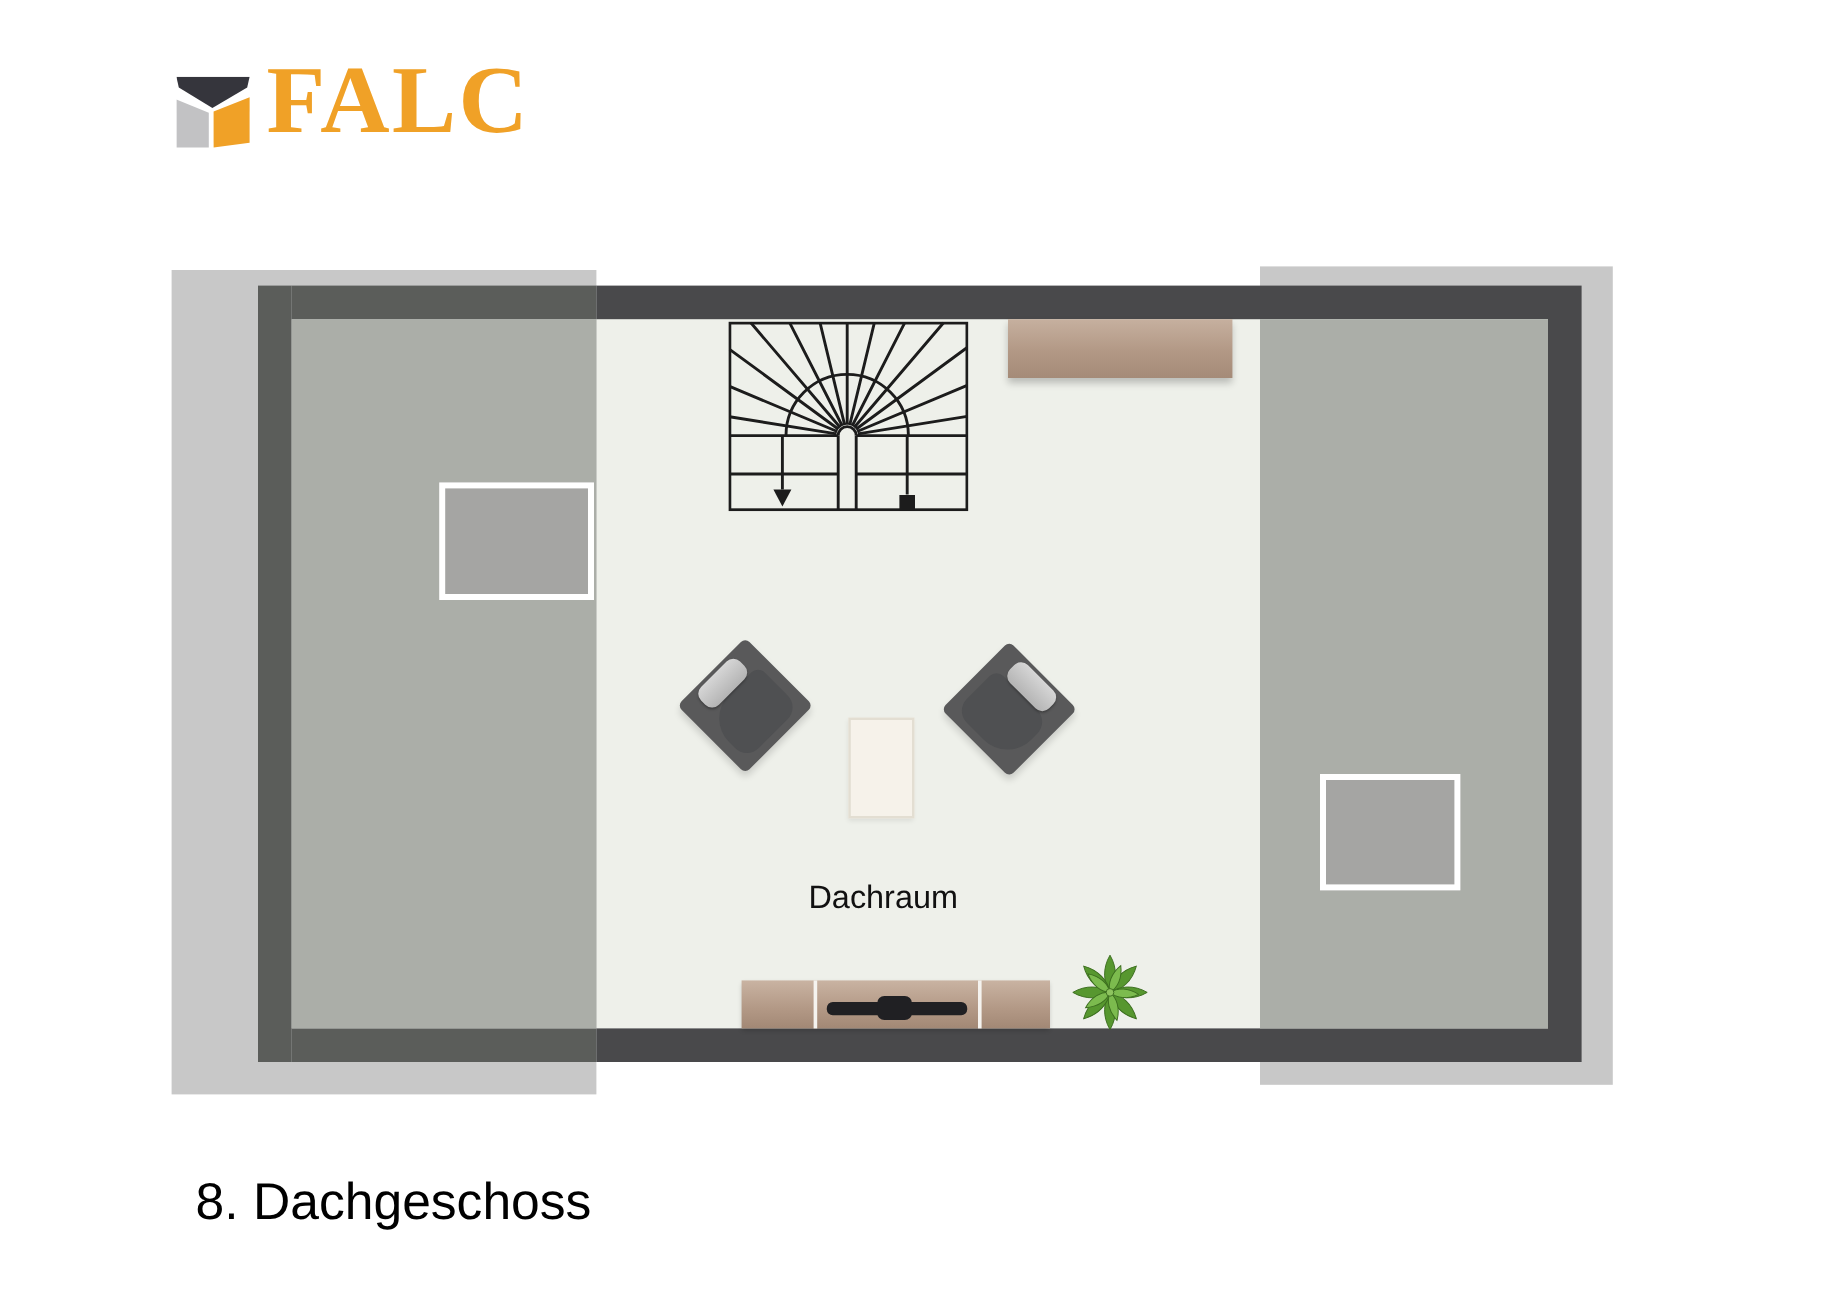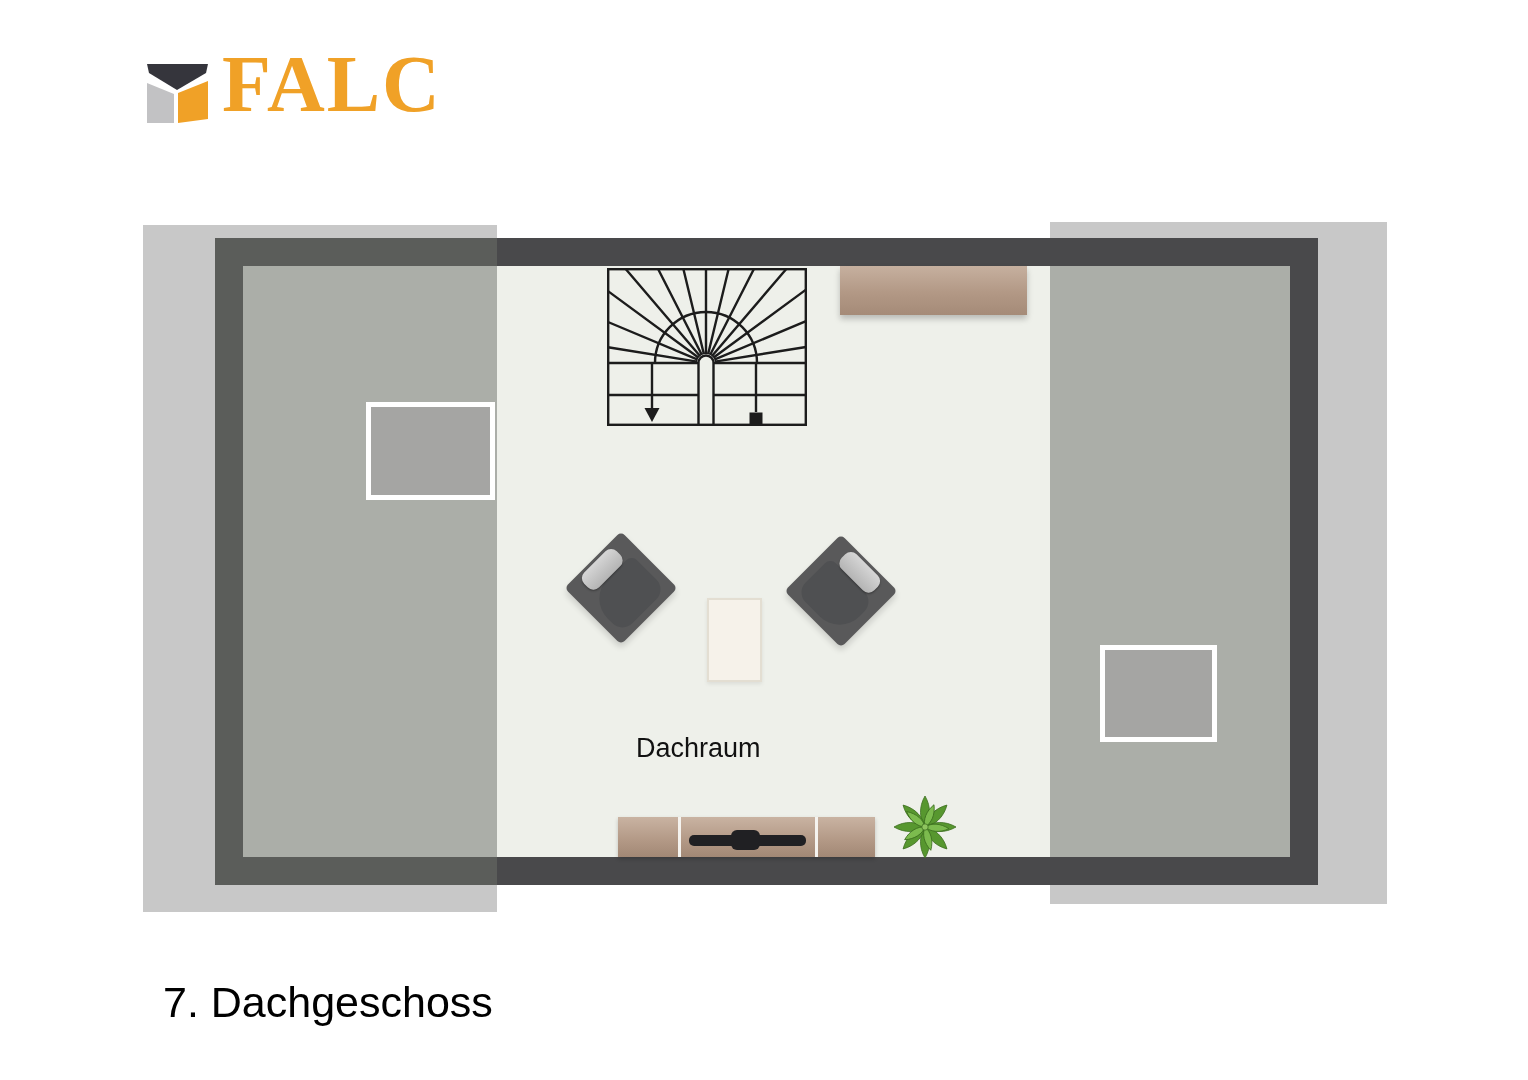--- a/index.html
+++ b/index.html
@@ -1,17 +1,17 @@
 <!DOCTYPE html>
 <html><head>
 <meta charset="utf-8">
 <style>
   html,body{margin:0;padding:0;background:#ffffff;}
   .canvas{
-    position:relative;width:1528px;height:1080px;background:#ffffff;
+    position:relative;width:1344px;height:1080px;background:#ffffff;
     overflow:hidden;font-family:"Liberation Sans",sans-serif;
   }
   .abs{position:absolute;}
 
   
   .logo-mark{left:147px;top:64px;width:62px;height:60px;}
   .brand{
     left:222px;top:42px;font-family:"Liberation Serif",serif;font-weight:700;
     font-size:80px;line-height:1.05;color:#f0a127;letter-spacing:2px;
   }
@@ -66,21 +66,21 @@
     box-shadow:0 2px 4px rgba(0,0,0,.2);
   }
   .sideboard-gap{position:absolute;top:0;width:3px;height:100%;background:#f5f3ef;}
   .sideboard-gap-1{left:60px;}
   .sideboard-gap-2{left:197px;}
   .tv-bar{left:689px;top:835px;width:117px;height:11px;background:#202023;border-radius:5px;}
   .tv-hub{left:731px;top:830px;width:29px;height:20px;background:#202023;border-radius:6px;}
   .plant{left:892px;top:794px;width:66px;height:66px;}
 
   
-  .room-label{left:636px;top:733px;width:200px;text-align:left;
+  .room-label{left:636px;top:733px;width:200px;text-align:center;
     font-size:27px;color:#111111;}
   .floor-label{left:163px;top:978px;font-size:43px;color:#000000;}
 </style>
 </head>
 <body>
 
 <div class="canvas">
 
   <div class="abs logo-mark">
     <svg width="62" height="60" viewBox="0 0 62 60" xmlns="http://www.w3.org/2000/svg">
@@ -161,15 +161,15 @@
           <path d="M33 33 C37.5 27 38 18 33 9 C28 18 28.5 27 33 33 Z" transform="rotate(166 33 33)"></path>
           <path d="M33 33 C37.5 27 38 18 33 9 C28 18 28.5 27 33 33 Z" transform="rotate(238 33 33)"></path>
           <path d="M33 33 C37.5 27 38 18 33 9 C28 18 28.5 27 33 33 Z" transform="rotate(310 33 33)"></path>
         </g>
         <circle cx="33" cy="33" r="3.2" fill="#8ec45f"></circle>
       </g>
     </svg>
   </div>
 
   <div class="abs room-label">Dachraum</div>
-  <div class="abs floor-label">7. Dachgeschoss</div>
+  <div class="abs floor-label">8. Dachgeschoss</div>
 
 </div>
 
 </body></html>

